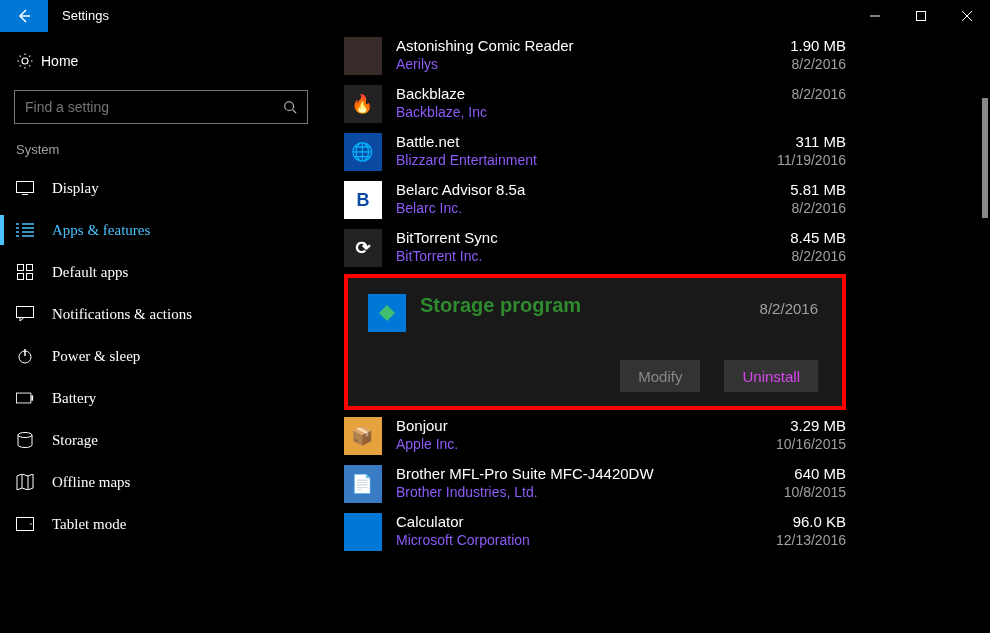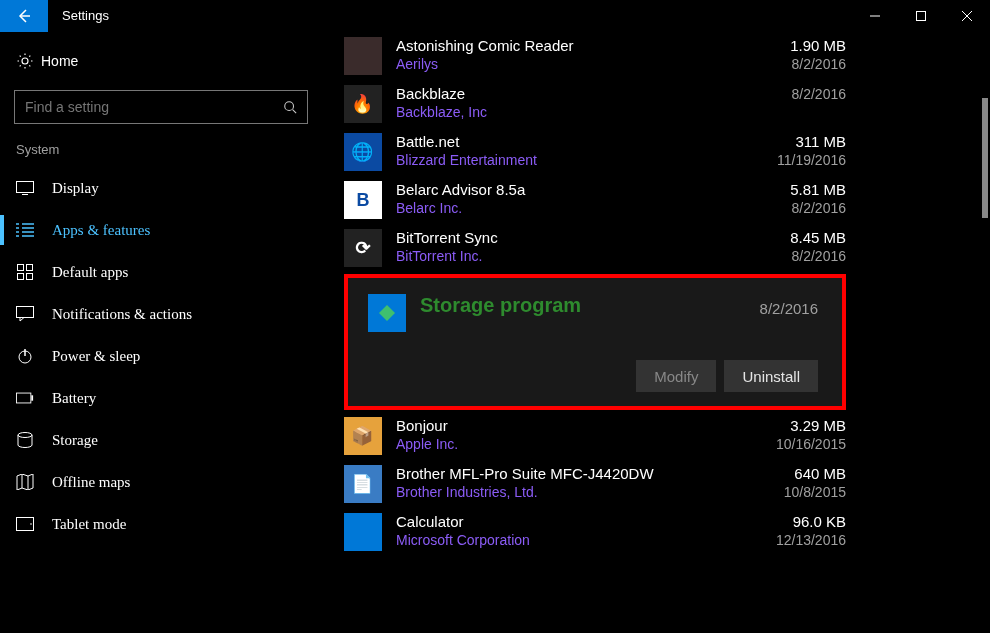--- a/index.html
+++ b/index.html
@@ -34,22 +34,22 @@
   .app-row .meta .pub { font-size:14px; color:#8b5cf6; line-height:18px; }
   .app-row .right { text-align:right; width:130px; }
   .app-row .right .size { font-size:15px; line-height:18px; }
   .app-row .right .date { font-size:14px; color:#a0a0a0; line-height:18px; }
 
   .selected-wrap { background:#191919; padding:16px 24px 14px 20px; margin:2px 0; border:4px solid #ff0000; }
   .selected-head { display:flex; align-items:flex-start; }
   .selected-head .sicon-box { width:38px; height:38px; margin-right:14px; display:flex; align-items:center; justify-content:center; }
   .selected-head .sname { font-size:20px; font-weight:600; color:#2e8b2e; flex:1; }
   .selected-head .sdate { color:#a0a0a0; font-size:15px; margin-top:6px; }
-  .selected-btns { display:flex; justify-content:flex-end; gap:8px; margin-top:28px; }
-  .selected-btns button { background:#333; border:none; color:#e5e5e5; font-size:15px; padding:6px 18px; height:32px; }
+  .selected-btns { display:flex; justify-content:flex-end; gap:24px; margin-top:28px; }
+  .selected-btns button { background:#333; border:none; color:#d946ef; font-size:15px; padding:6px 18px; height:32px; }
   .selected-btns button.disabled { color:#888; }
 
   .scroll-indicator { position:absolute; right:2px; top:66px; width:6px; height:120px; background:#888; }
 
   svg { display:block; }
 </style>
 </head>
 <body>
 
 <div class="titlebar">

